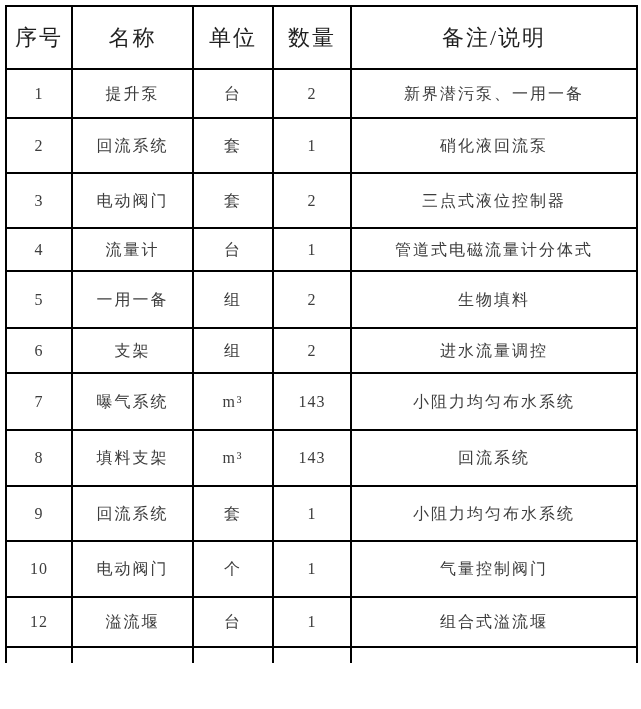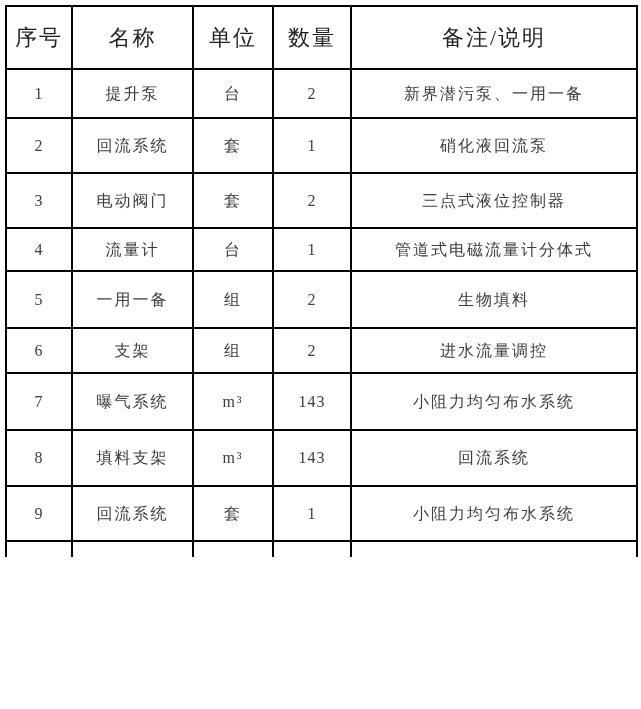--- a/index.html
+++ b/index.html
@@ -133,20 +133,34 @@
         <td class="num">143</td>
         <td>回流系统</td>
       </tr>
       <tr style="height:55px">
         <td class="num">9</td>
         <td>回流系统</td>
         <td>套</td>
         <td class="num">1</td>
         <td>小阻力均匀布水系统</td>
       </tr>
+      <tr style="height:56px">
+        <td class="num">10</td>
+        <td>电动阀门</td>
+        <td>个</td>
+        <td class="num">1</td>
+        <td>气量控制阀门</td>
+      </tr>
+      <tr style="height:50px">
+        <td class="num">12</td>
+        <td>溢流堰</td>
+        <td>台</td>
+        <td class="num">1</td>
+        <td>组合式溢流堰</td>
+      </tr>
       <tr class="partial" style="height:16px">
         <td></td>
         <td></td>
         <td></td>
         <td></td>
         <td></td>
       </tr>
     </tbody>
   </table>
 </div>

